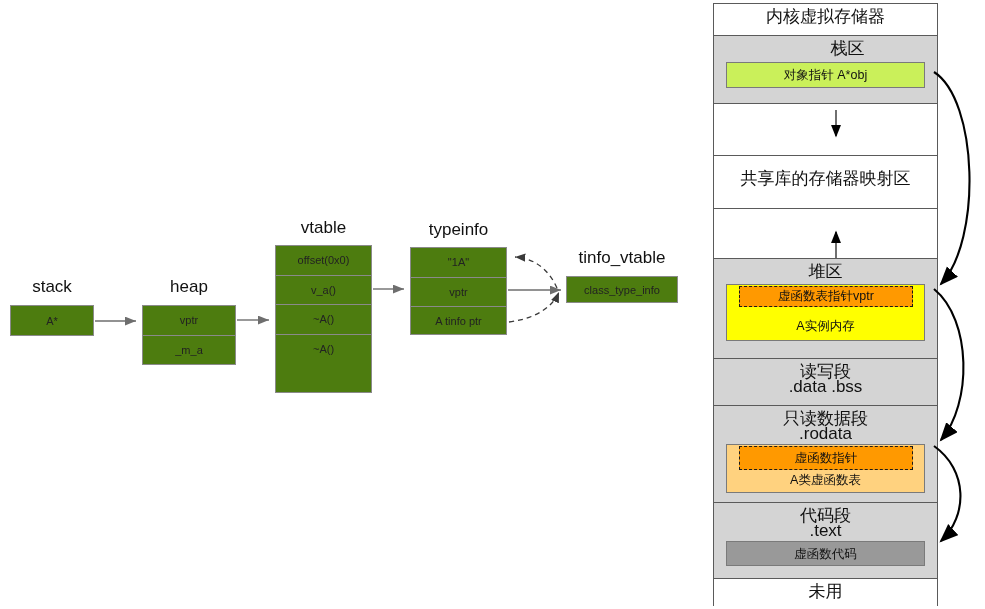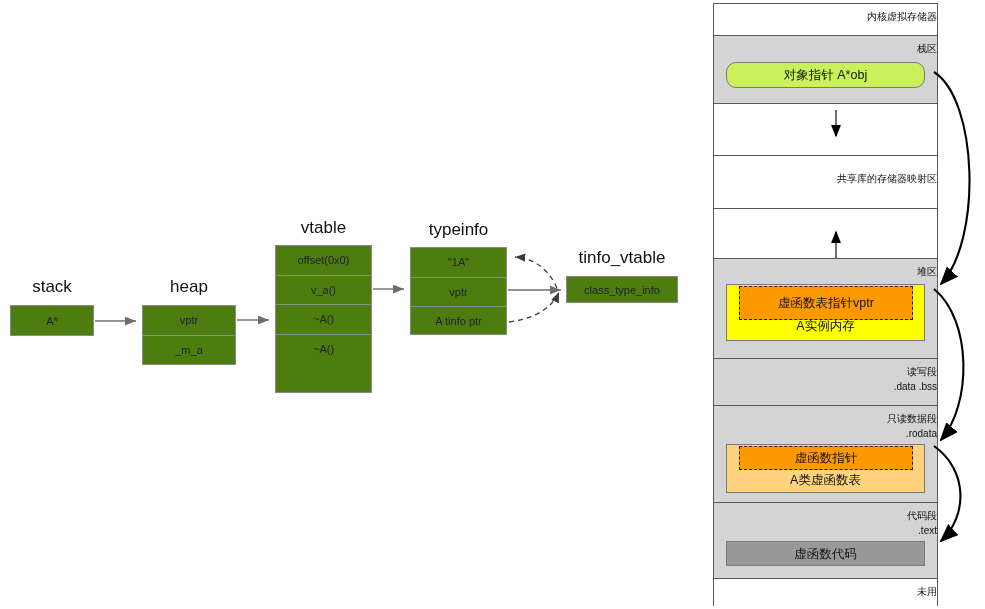--- a/index.html
+++ b/index.html
@@ -12,21 +12,21 @@
   .orow{border-bottom:1px solid #8a8a8a;display:flex;align-items:center;justify-content:center;
         font-size:11px;color:#222;box-sizing:border-box;}
   .orow:last-child{border-bottom:none;}
   .caption{font-size:17px;text-align:center;color:#111;}
 
   
   #memmap{left:713px;top:3px;width:225px;height:603px;border:1px solid #5a5a5a;background:#fff;}
   .mseg{position:absolute;left:0;width:223px;box-sizing:border-box;
         border-bottom:1px solid #5a5a5a;background:#fff;}
   .mseg.gray{background:#d4d4d4;}
-  .mseg .mlabel{text-align:right;font-size:10px;line-height:15px;padding-top:5px;color:#111;
+  .mseg .mlabel{text-align:center;font-size:17px;line-height:15px;padding-top:5px;color:#111;
                 white-space:pre-line;}
   .chip{position:absolute;box-sizing:border-box;border:1px solid #7a7a7a;
         display:flex;align-items:center;justify-content:center;text-align:center;
         font-size:12.5px;line-height:14px;color:#111;}
   .chip.green{background:#caf05a;}
   .chip.yellow{background:#ffff00;}
   .chip.lightorange{background:#ffd27f;}
   .chip.darkgray{background:#999999;}
   .dashchip{position:absolute;box-sizing:border-box;background:#ff9900;
             border:1px dashed #1a1a1a;display:flex;align-items:center;justify-content:center;
@@ -69,35 +69,35 @@
 </div>
 
 <div class="abs" id="memmap">
 
   <div class="mseg" style="top:0px;height:32px;">
     <div class="mlabel">内核虚拟存储器</div>
   </div>
 
   <div class="mseg gray" style="top:32px;height:68px;padding-left:44px;">
     <div class="mlabel">栈区</div>
-    <div class="chip green" style="left:12px;top:26px;width:199px;height:26px;border-radius:10px;">对象指针 A*obj</div>
+    <div class="chip green" style="left:12px;top:26px;width:199px;height:26px;">对象指针 A*obj</div>
   </div>
 
   <div class="mseg" style="top:100px;height:52px;"></div>
 
   <div class="mseg" style="top:152px;height:53px;">
     <div class="mlabel" style="padding-top:15px;">共享库的存储器映射区</div>
   </div>
 
   <div class="mseg" style="top:205px;height:50px;"></div>
 
   <div class="mseg gray" style="top:255px;height:100px;">
     <div class="mlabel">堆区</div>
     <div class="chip yellow" style="left:12px;top:25px;width:199px;height:57px;align-items:flex-end;padding-bottom:7px;">A实例内存</div>
-    <div class="dashchip" style="left:25px;top:27px;width:174px;height:34px;">虚函数表指针vptr</div>
+    <div class="dashchip" style="left:25px;top:27px;width:174px;height:21px;">虚函数表指针vptr</div>
   </div>
 
   <div class="mseg gray" style="top:355px;height:47px;">
     <div class="mlabel">读写段
 .data .bss</div>
   </div>
 
   <div class="mseg gray" style="top:402px;height:97px;">
     <div class="mlabel">只读数据段
 .rodata</div>

